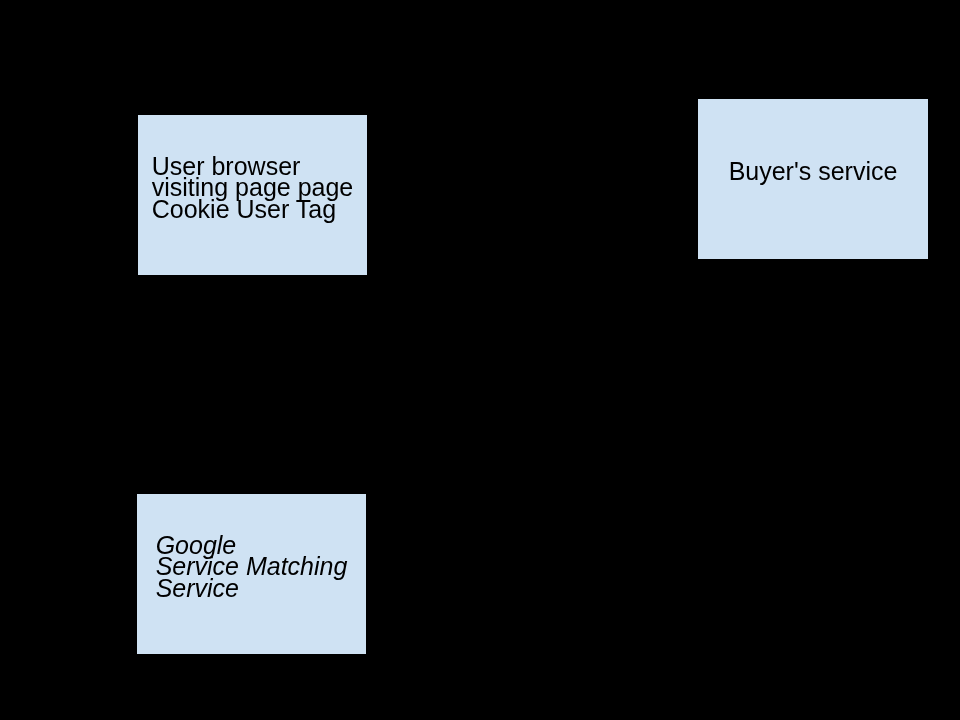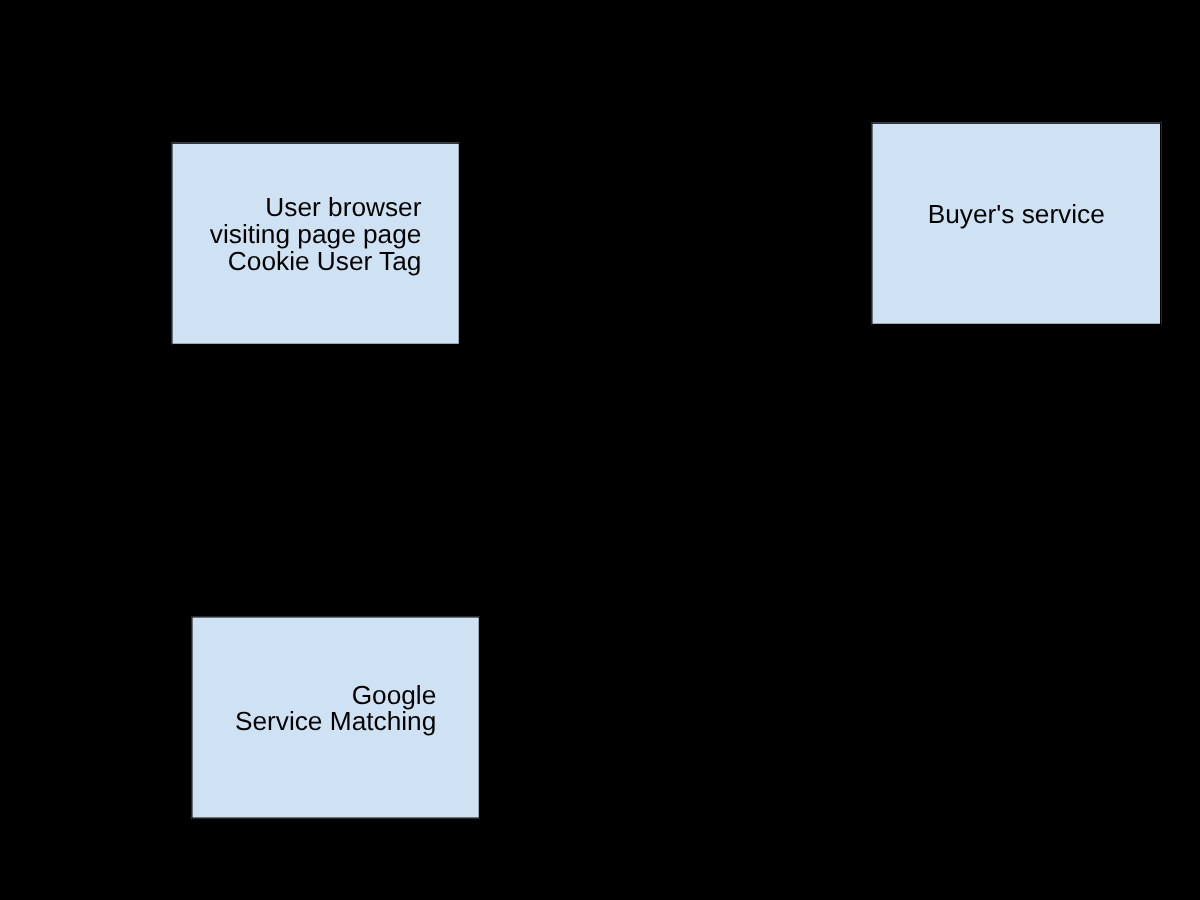--- a/index.html
+++ b/index.html
@@ -26,26 +26,26 @@
     justify-content: center;
     padding-bottom: 14px; 
   }
   .node-user-browser {
     left: 137px; top: 114px; width: 231px; height: 162px;
   }
   .node-buyers-service {
     left: 697px; top: 98px; width: 232px; height: 162px;
   }
   .node-google-cms {
-    left: 153px; top: 493px; width: 231px; height: 162px;
+    left: 136px; top: 493px; width: 231px; height: 162px; font-style: italic;
   }
   .label {
-    text-align: right;
+    text-align: left;
     color: #000000;
-    font-size: 21px;
+    font-size: 25px;
     line-height: 21.5px;
   }
   .label .line {
     display: block;
     white-space: nowrap;
   }
 </style>
 </head>
 <body>
 
@@ -62,16 +62,17 @@
   <div class="node node-buyers-service">
     <div class="label">
       <span class="line">Buyer's service</span>
     </div>
   </div>
 
   <div class="node node-google-cms">
     <div class="label">
       <span class="line">Google</span>
       <span class="line">Service Matching</span>
+      <span class="line">Service</span>
     </div>
   </div>
 
 </div>
 
 </body></html>

